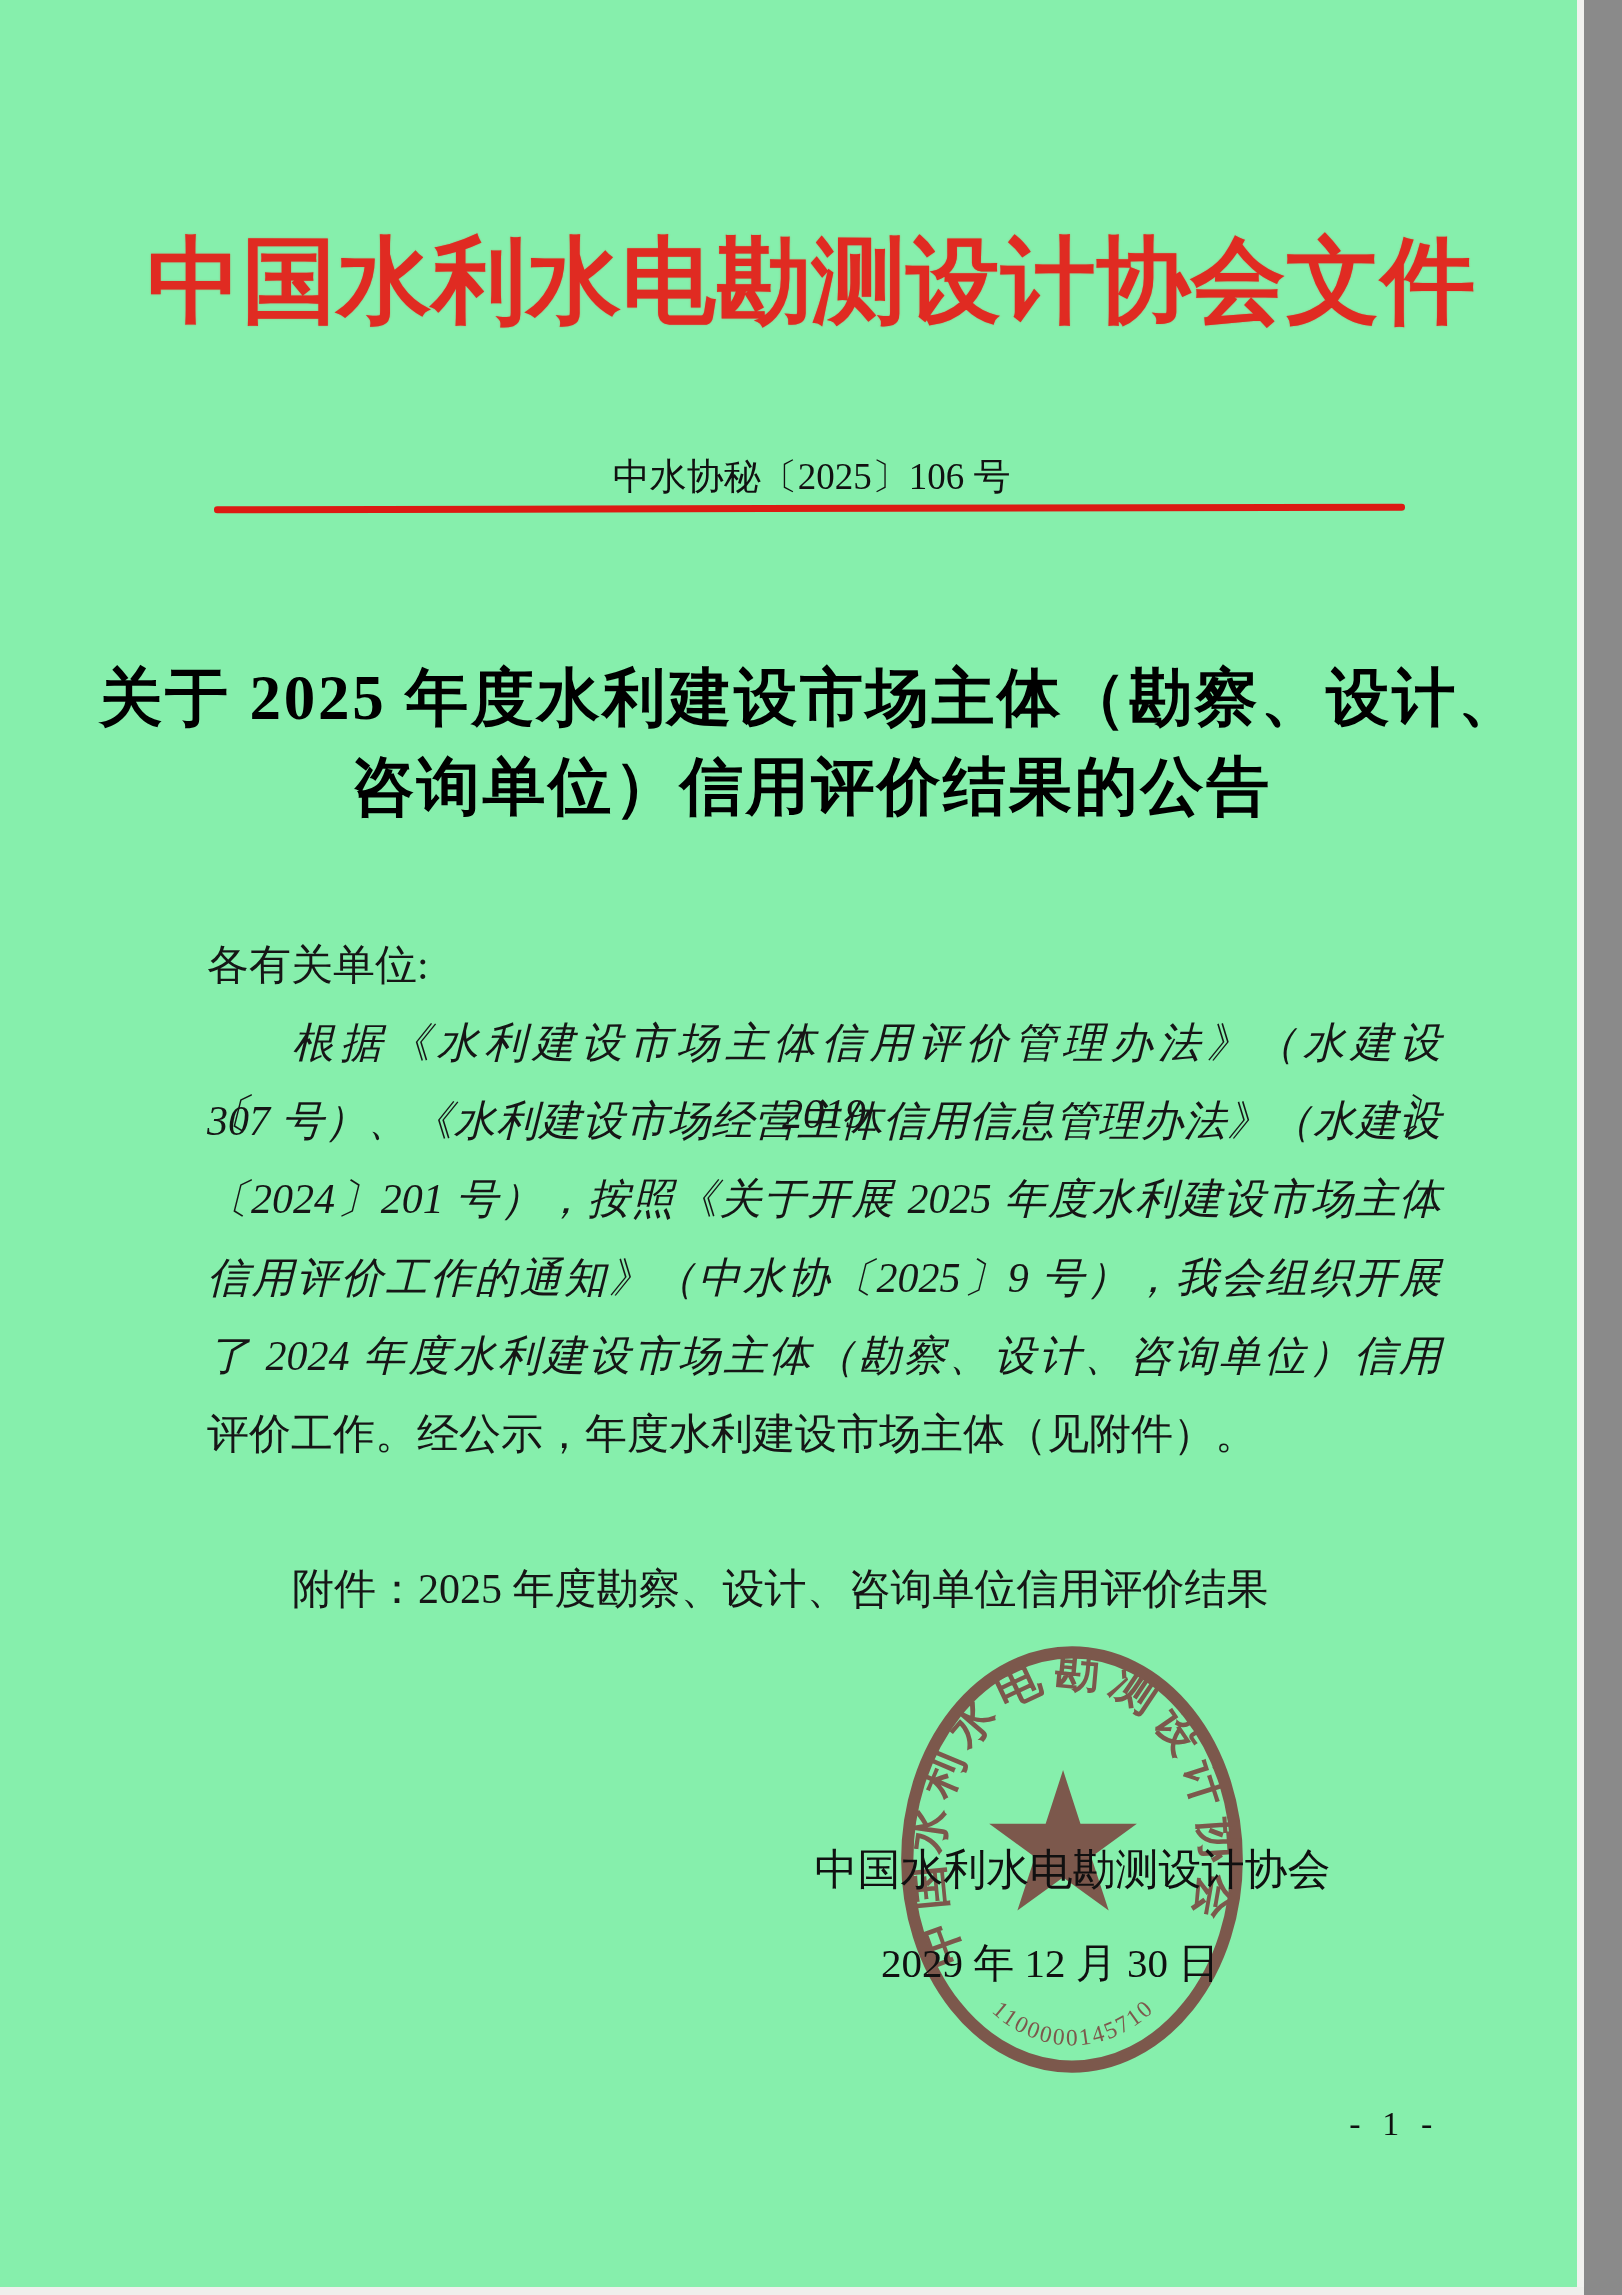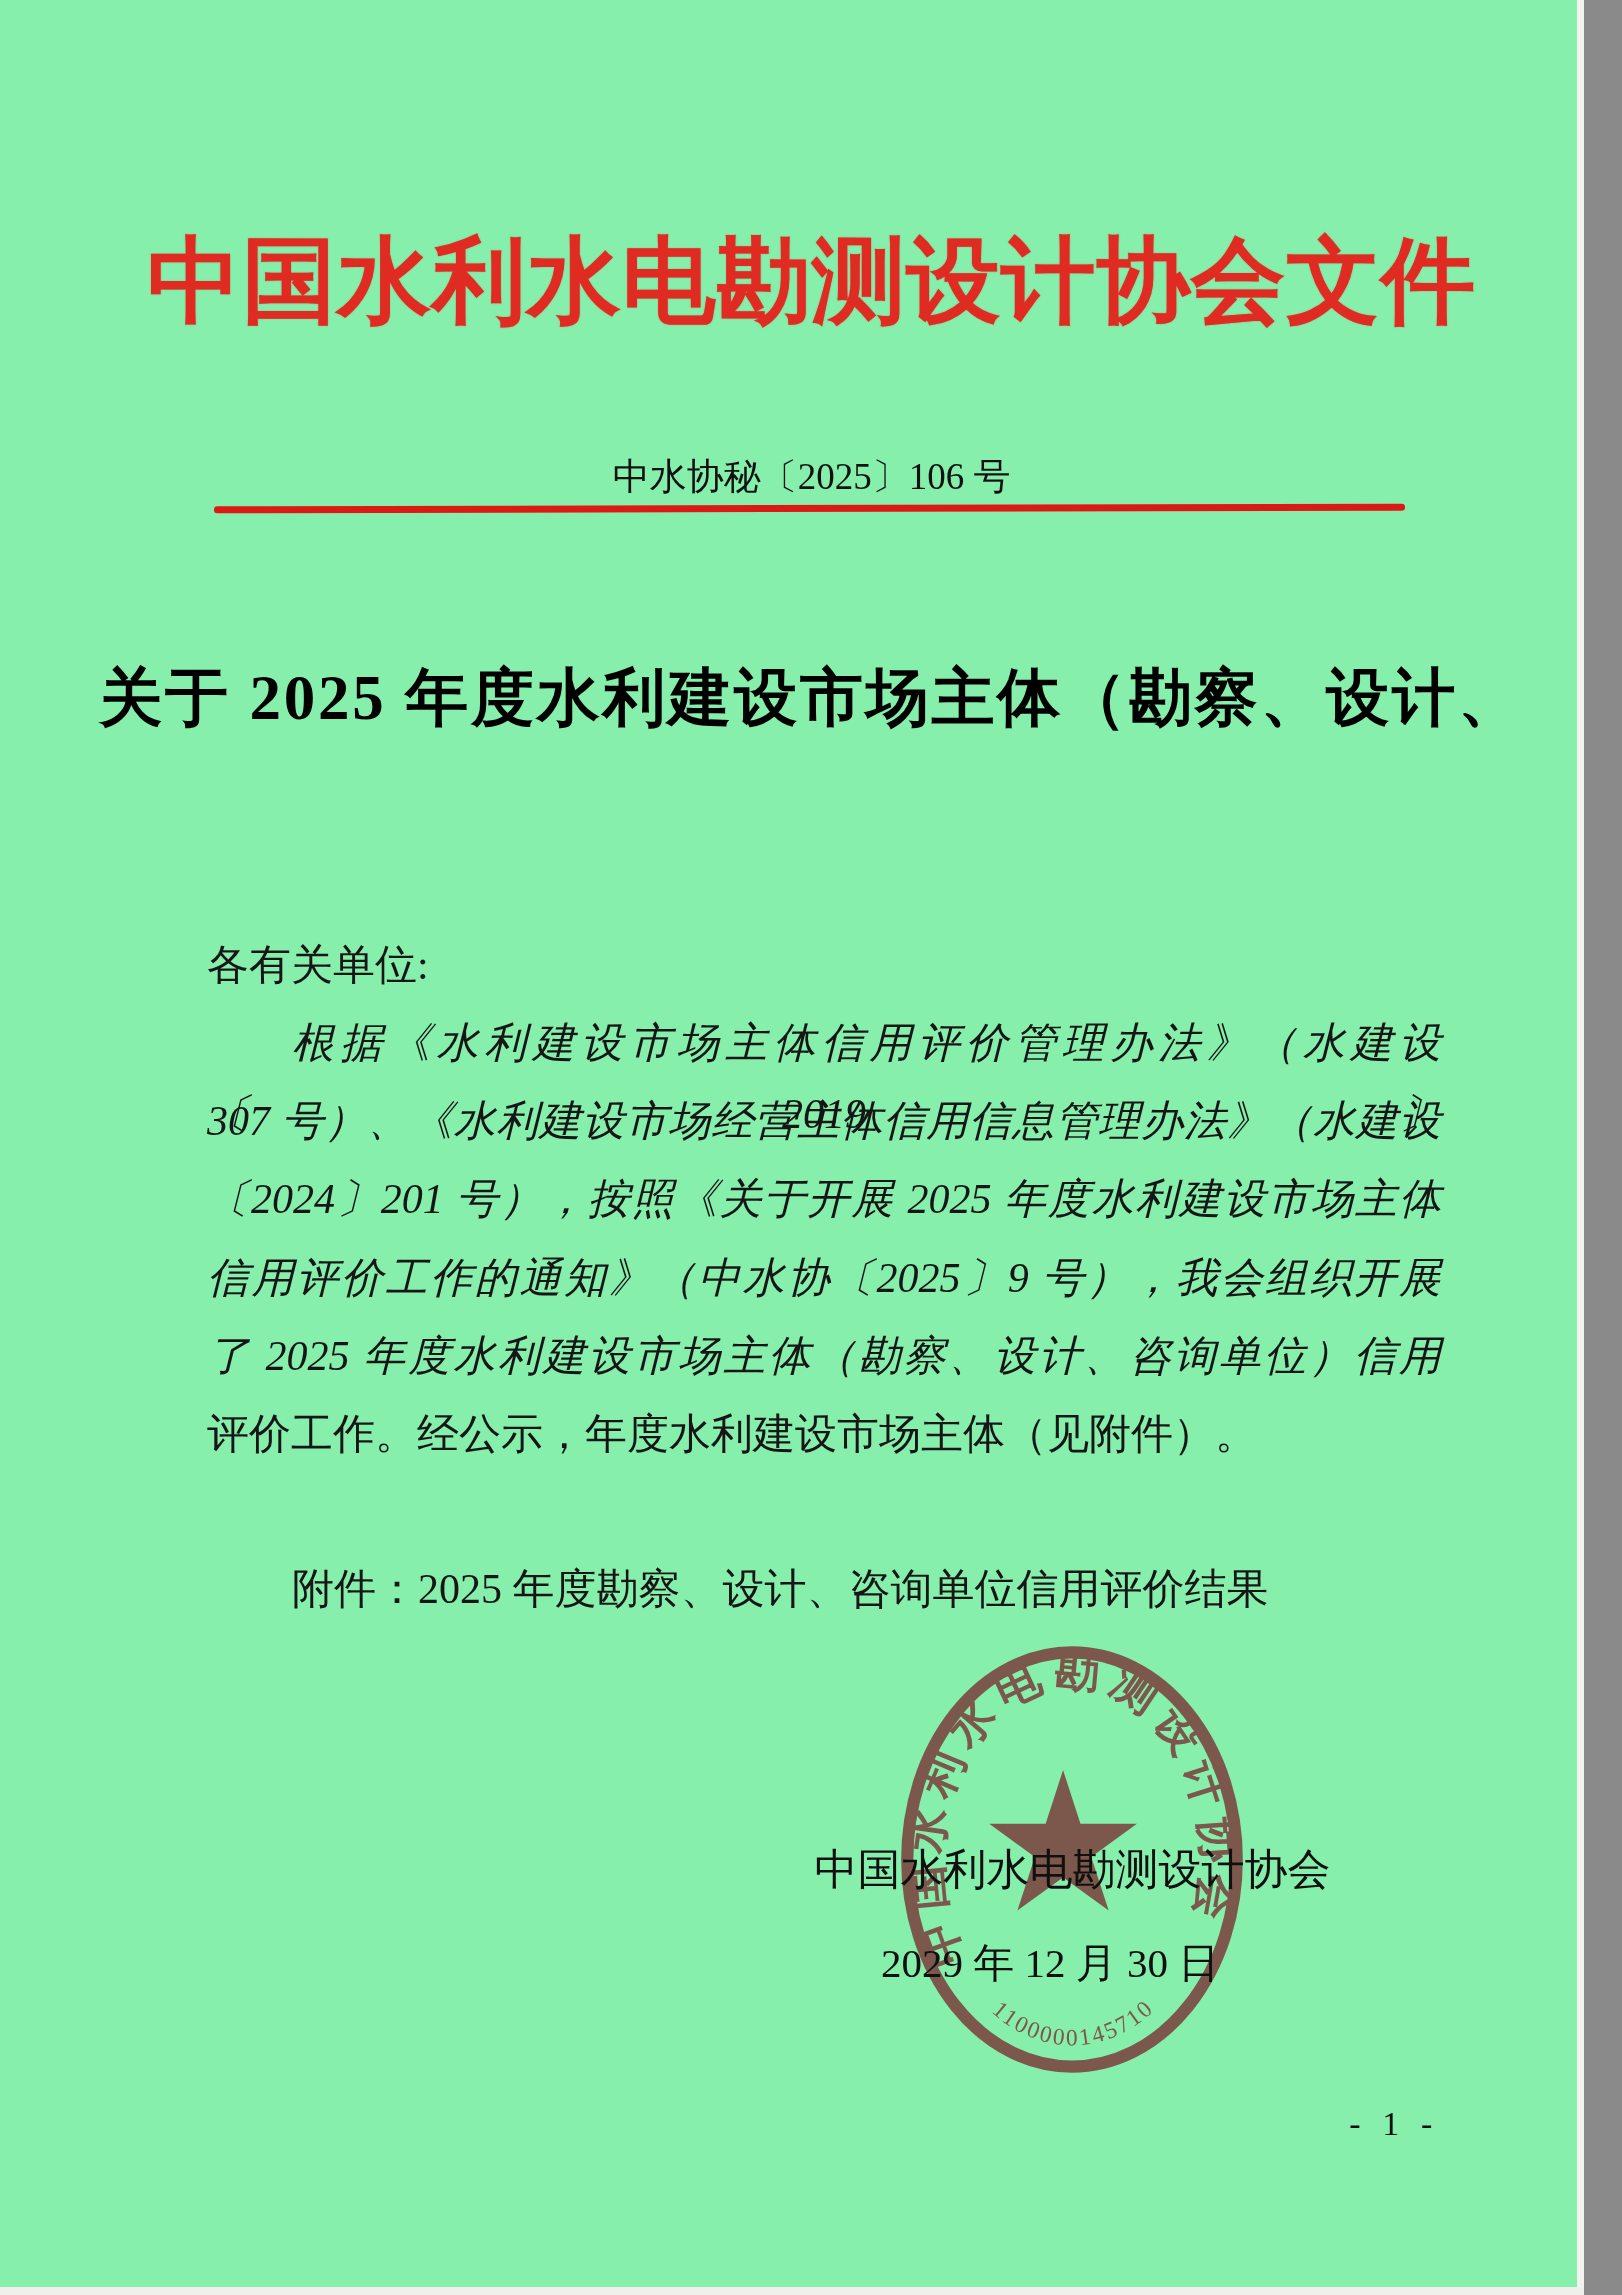--- a/index.html
+++ b/index.html
@@ -90,28 +90,29 @@
 
 <div class="page">
 
   <div class="abs org-title">中国水利水电勘测设计协会文件</div>
 
   <div class="abs doc-no">中水协秘〔2025〕106 号</div>
 
   <div class="abs red-rule"></div>
 
   <div class="abs doc-title t1">关于 2025 年度水利建设市场主体（勘察、设计、</div>
+  <div class="abs doc-title t2">咨询单位）信用评价结果的公告</div>
 
   <div class="abs body-line" style="top:930px;">各有关单位:</div>
 
   <div class="abs body-line jl indent" style="top:1008px;">根据《水利建设市场主体信用评价管理办法》（水建设〔2019〕</div>
   <div class="abs body-line jl" style="top:1086px;">307 号）、《水利建设市场经营主体信用信息管理办法》（水建设</div>
   <div class="abs body-line jl" style="top:1164px;">〔2024〕201 号），按照《关于开展 2025 年度水利建设市场主体</div>
   <div class="abs body-line jl" style="top:1243px;">信用评价工作的通知》（中水协〔2025〕9 号），我会组织开展</div>
-  <div class="abs body-line jl" style="top:1321px;">了 2025 年度水利建设市场主体（勘察、设计、咨询单位）信用</div>
+  <div class="abs body-line jl" style="top:1321px;">了 2024 年度水利建设市场主体（勘察、设计、咨询单位）信用</div>
   <div class="abs body-line" style="top:1399px;">评价工作。经公示，年度水利建设市场主体（见附件）。</div>
 
   <div class="abs body-line indent" style="top:1554px;">附件：2025 年度勘察、设计、咨询单位信用评价结果</div>
 
   <svg class="abs stamp" width="380" height="465" viewBox="1874 3456 806 988" xmlns="http://www.w3.org/2000/svg">
     <g opacity="0.88" style="mix-blend-mode:multiply;">
       <defs>
         <path id="arcTop" d="M 2049.3 4161.2 A 278 368 0 1 1 2504.7 4161.2" fill="none"></path>
         <path id="arcBottom" d="M 2104.9 4273.5 A 300 395 0 0 0 2449.1 4273.5" fill="none"></path>
       </defs>

